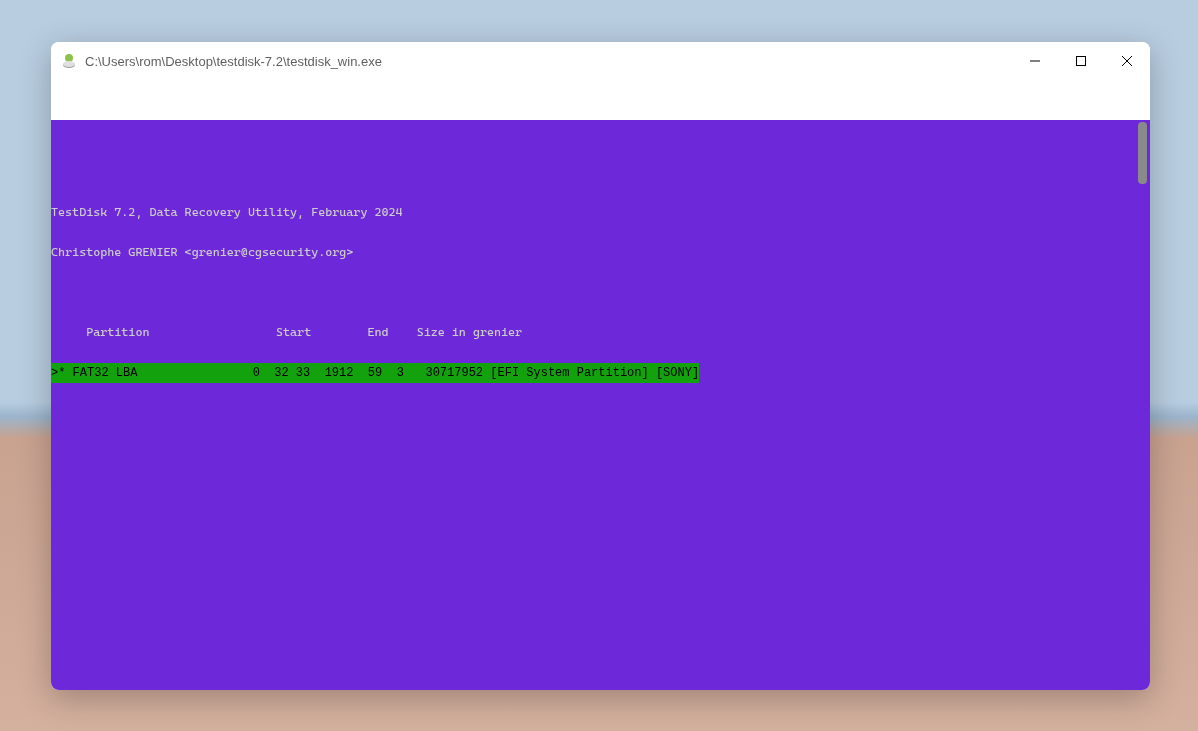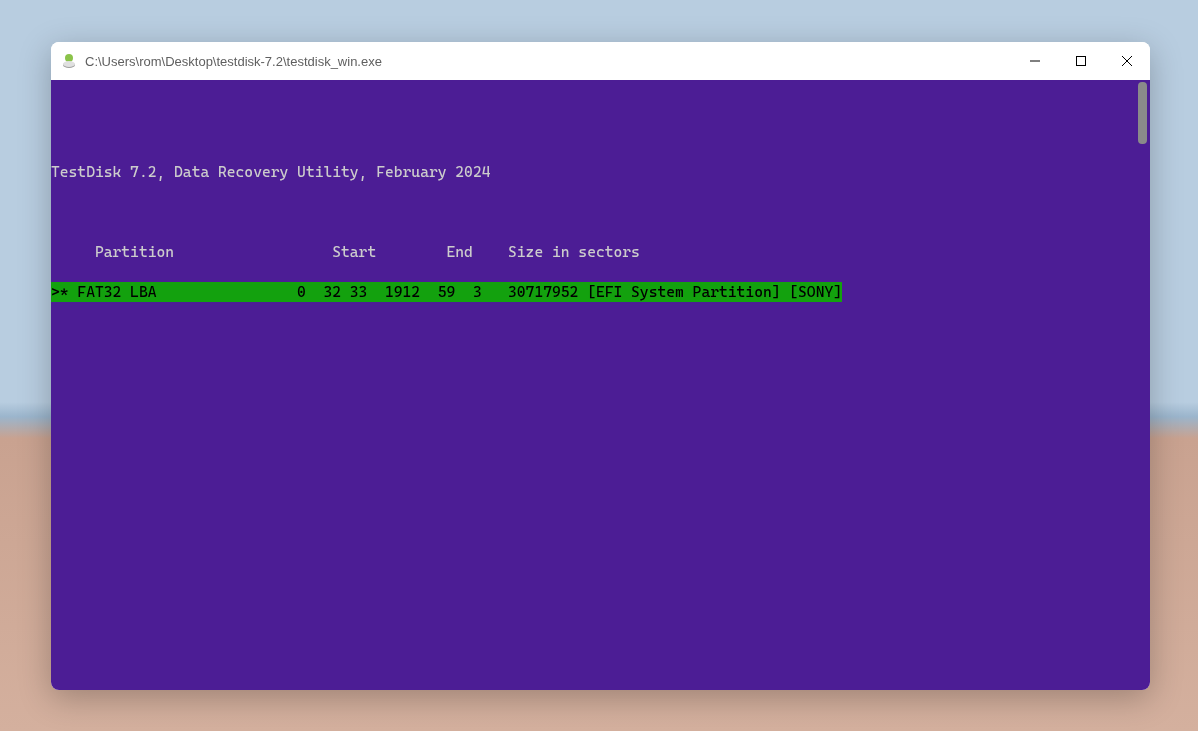--- a/index.html
+++ b/index.html
@@ -16,20 +16,21 @@
       left: 51px;
       top: 42px;
       width: 1099px;
       height: 648px;
       background: #ffffff;
       border-radius: 8px;
       box-shadow: 0 8px 32px rgba(0,0,0,0.25);
       overflow: hidden;
       display: flex;
       flex-direction: column;
+      gap: 40px;
     }
     .titlebar {
       height: 38px;
       background: #ffffff;
       display: flex;
       align-items: center;
       padding: 0 0 0 10px;
       flex-shrink: 0;
     }
     .app-icon {
@@ -56,36 +57,37 @@
       display: flex;
       align-items: center;
       justify-content: center;
       color: #000;
       cursor: default;
     }
     .win-btn svg { width: 10px; height: 10px; }
 
     .terminal {
       flex: 1;
-      background: #4c1d95;
+      background: #6d28d9;
       color: #cccccc;
       font-family: 'Cascadia Mono', 'Consolas', monospace;
-      font-size: 15px;
+      font-size: 12px;
       line-height: 20px;
       padding: 2px 0 2px 0;
       white-space: pre;
       overflow: hidden;
       position: relative;
     }
     .term-content { padding: 0 0 0 0; }
     .term-line { padding-left: 0px; }
     .selected-row {
       background: #13a10e;
       color: #000000;
       display: inline-block;
+      font-family: Liberation Mono, monospace;
     }
     .scrollbar-track {
       position: absolute;
       right: 3px;
       top: 2px;
       width: 9px;
       height: 62px;
       background: #8a8a8a;
       border-radius: 4px;
     }
@@ -121,22 +123,23 @@
             <line x1="10" y1="0" x2="0" y2="10" stroke="currentColor" stroke-width="1"></line>
           </svg>
       </div>
     </div>
   </div>
 
   <div class="terminal">
     <div class="scrollbar-track"></div>
     <div class="term-content">
 <div class="term-line">TestDisk 7.2, Data Recovery Utility, February 2024</div>
+<div class="term-line">Christophe GRENIER &lt;grenier@cgsecurity.org&gt;</div>
 <div class="term-line"> </div>
-<div class="term-line">     Partition                  Start        End    Size in sectors</div>
+<div class="term-line">     Partition                  Start        End    Size in grenier</div>
 <div class="term-line"><span class="selected-row">&gt;* FAT32 LBA                0  32 33  1912  59  3   30717952 [EFI System Partition] [SONY]</span></div>
 <div class="spacer"></div>
 
 
 
 
 
 
     </div>
   </div>

